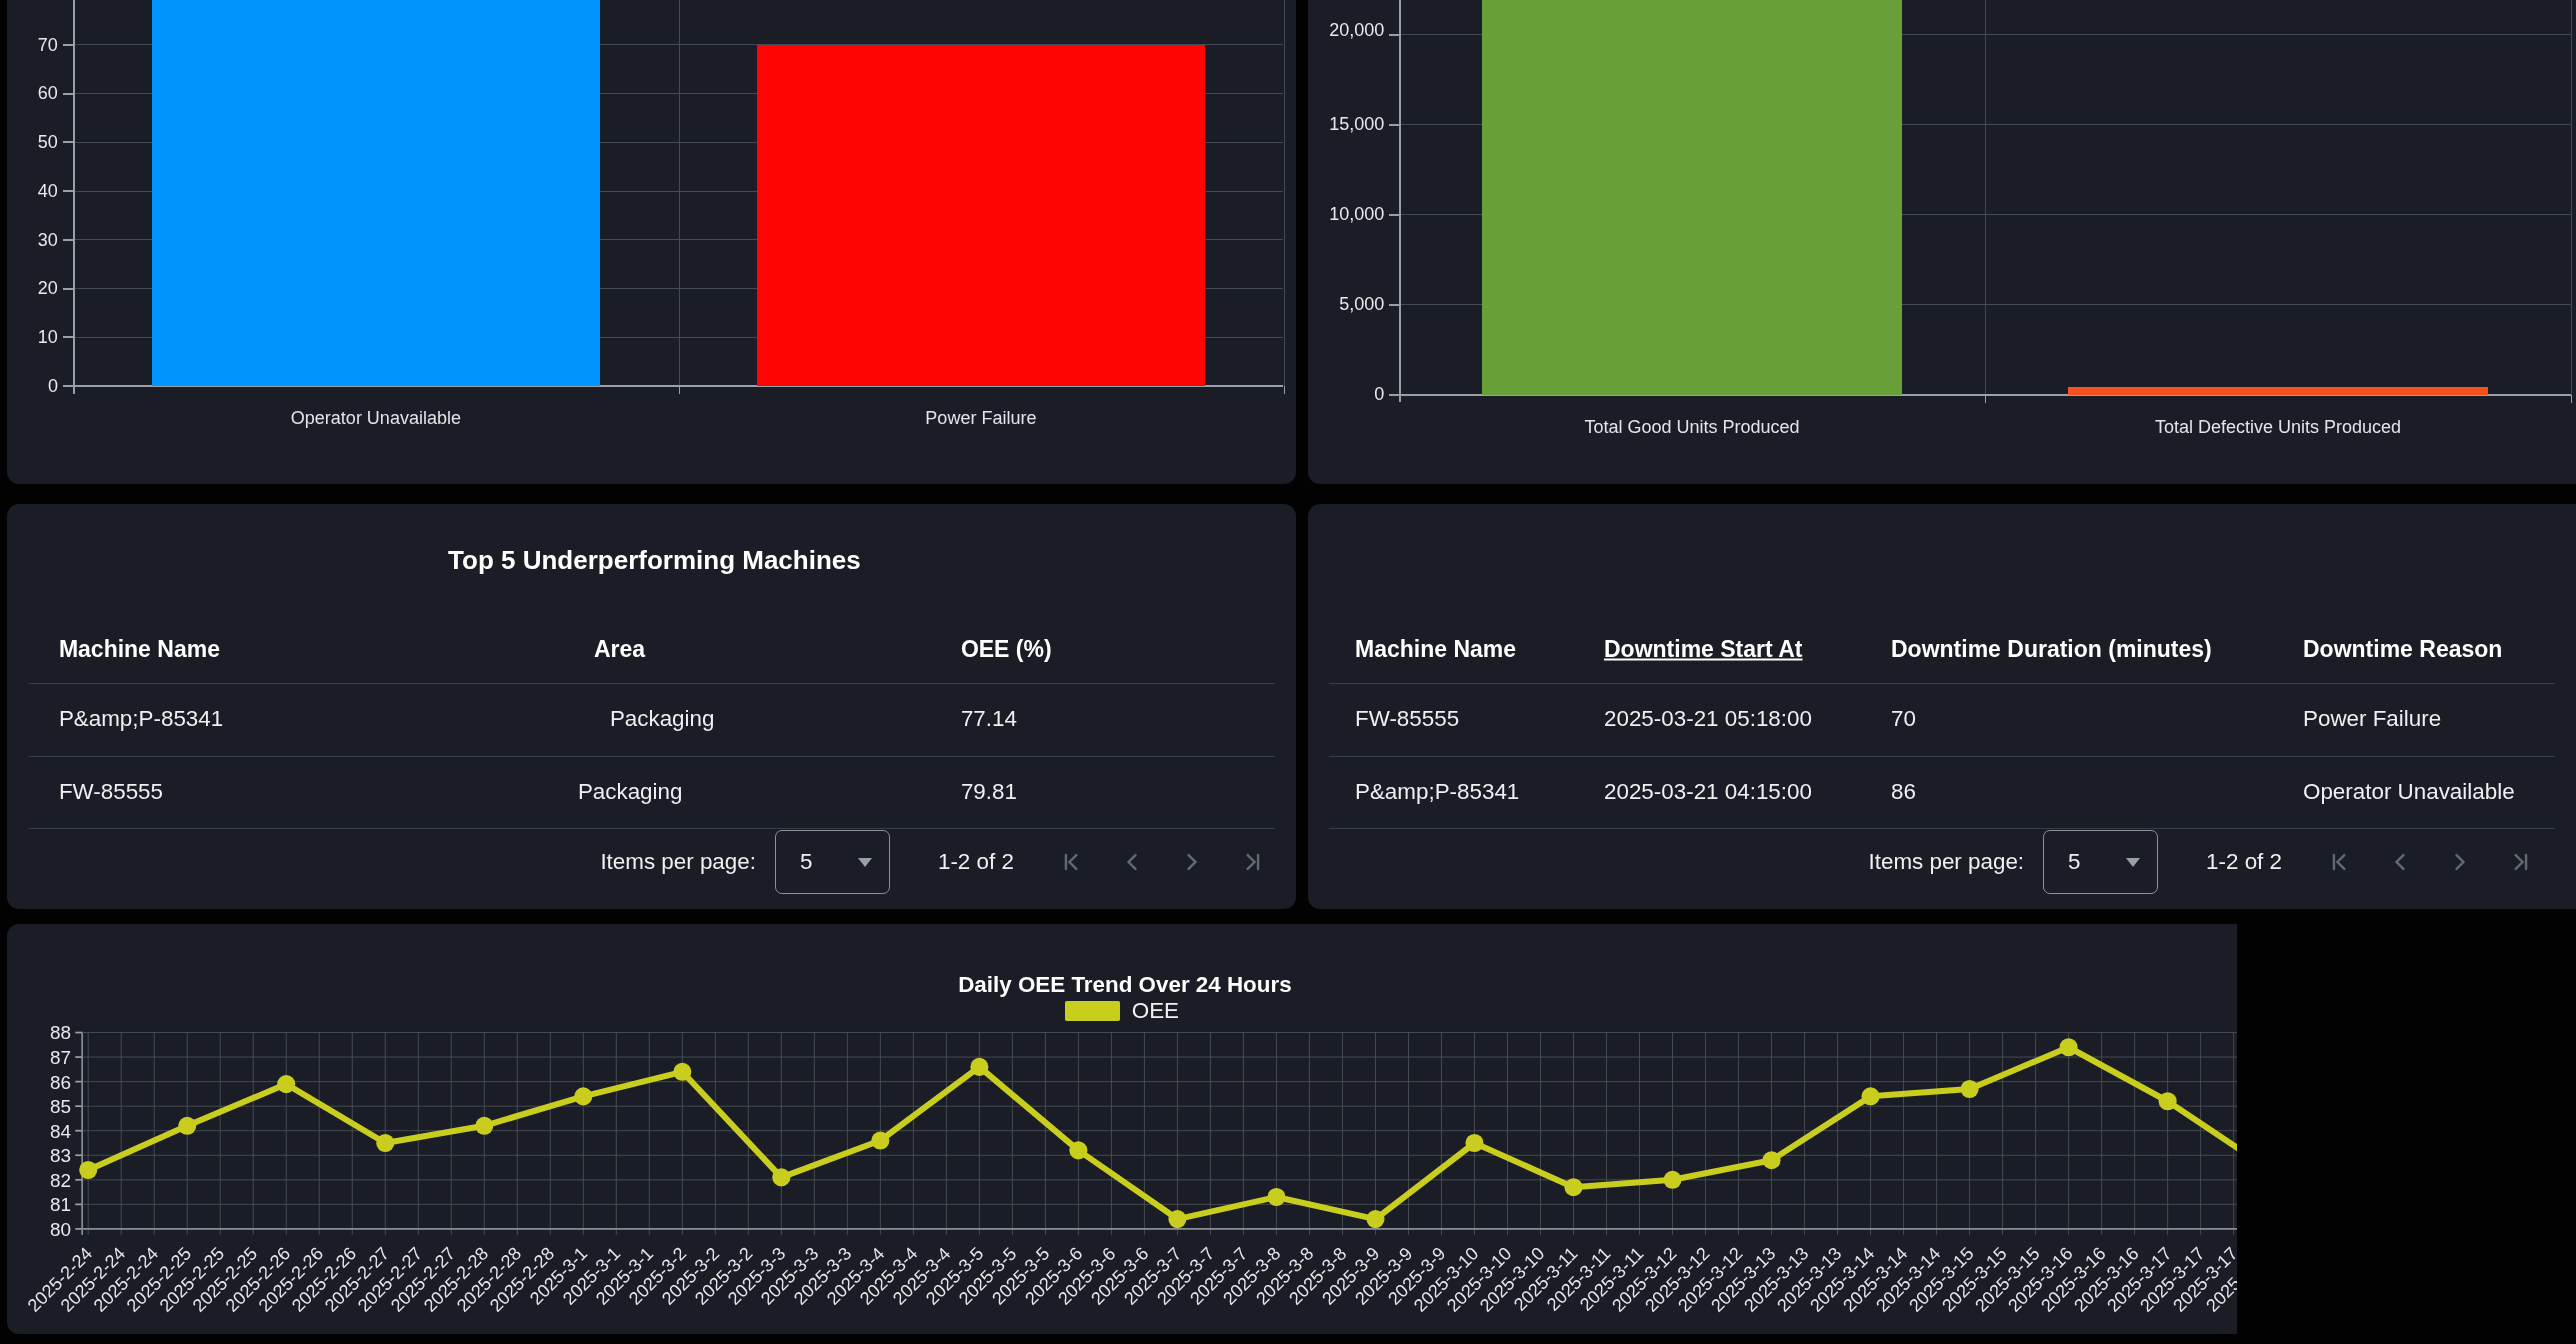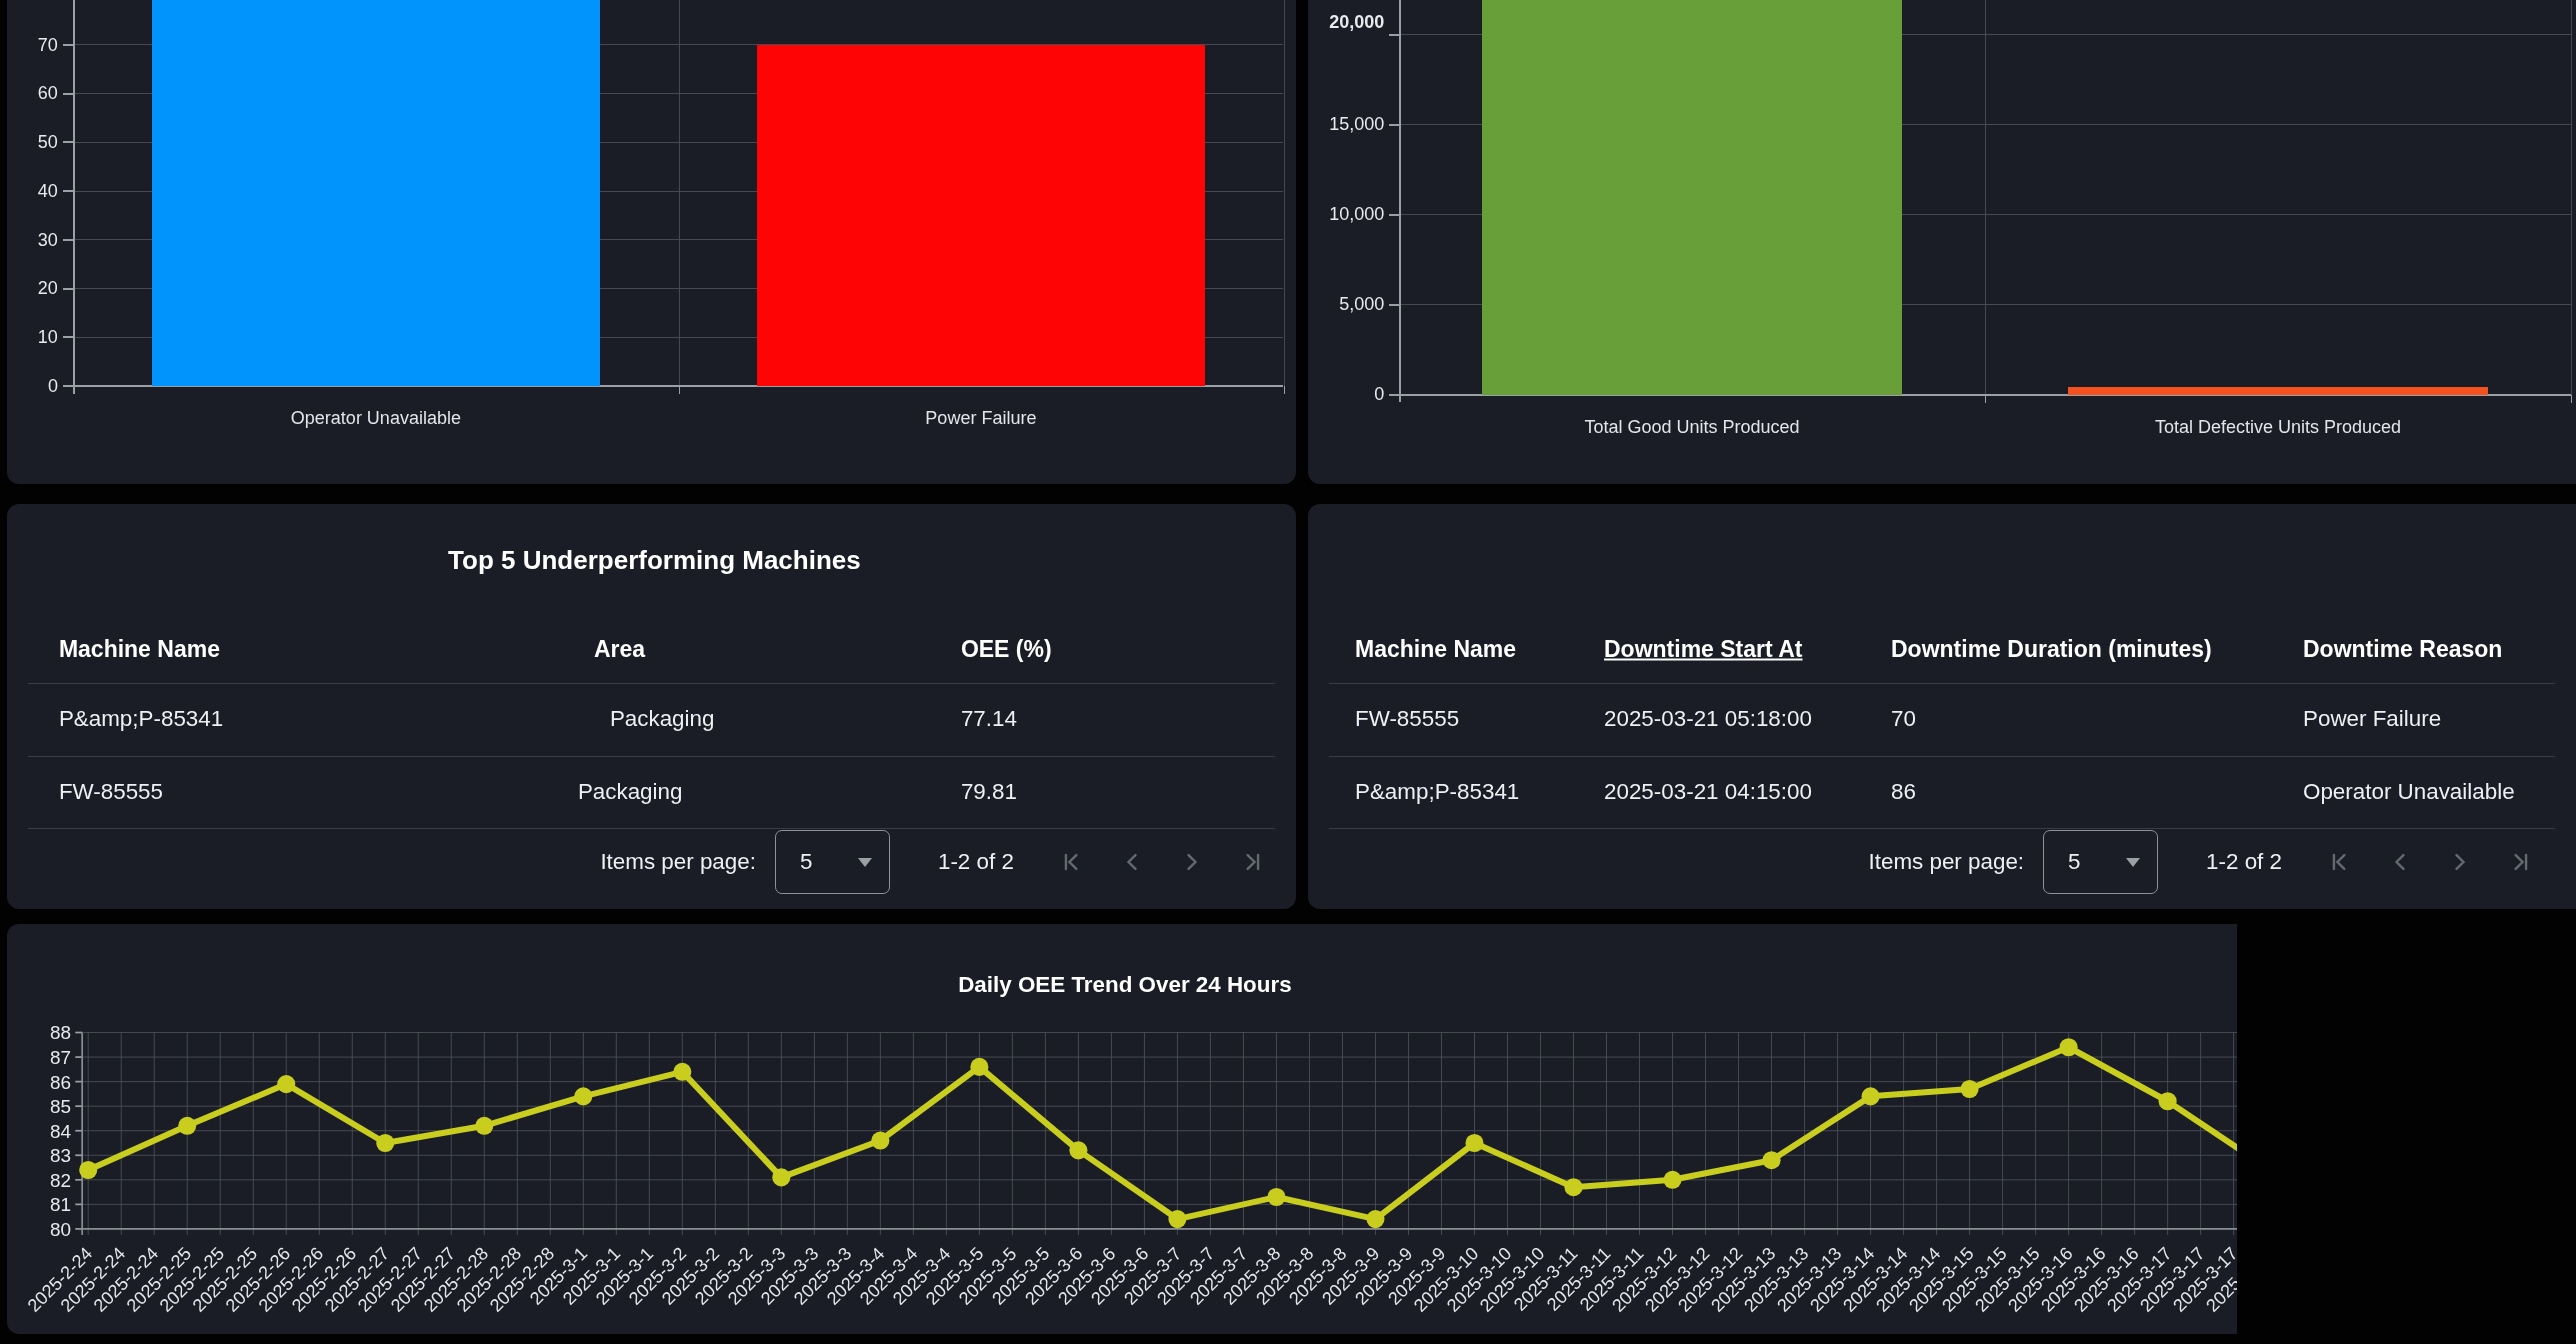--- a/index.html
+++ b/index.html
@@ -99,21 +99,21 @@
       <div class="tick-dash" style="left: 81px; top: 304px;"></div>
       <div class="ytick" style="left: -1.7px; top: 293px;">5,000</div>
       <div class="gl-h" style="left: 91px; width: 1172px; top: 214px;"></div>
       <div class="tick-dash" style="left: 81px; top: 214px;"></div>
       <div class="ytick" style="left: -1.7px; top: 203px;">10,000</div>
       <div class="gl-h" style="left: 91px; width: 1172px; top: 124px;"></div>
       <div class="tick-dash" style="left: 81px; top: 124px;"></div>
       <div class="ytick" style="left: -1.7px; top: 113px;">15,000</div>
       <div class="gl-h" style="left: 91px; width: 1172px; top: 34px;"></div>
       <div class="tick-dash" style="left: 81px; top: 34px;"></div>
-      <div class="ytick" style="left: -1.7px; top: 11px; font-weight: bold;">20,000</div>
+      <div class="ytick" style="left: -1.7px; top: 19px;">20,000</div>
       <div class="gl-v" style="left: 677px; top: 0px; height: 395px;"></div>
       <div class="gl-v" style="left: 677px; top: 395px; height: 7.8px; background: rgb(154, 160, 166);"></div>
       <div class="gl-v" style="left: 1263px; top: 0px; height: 395px;"></div>
       <div class="gl-v" style="left: 1263px; top: 395px; height: 7.8px; background: rgb(154, 160, 166);"></div>
       <div class="axis-line" style="left: 91px; top: 0px; width: 1.7px; height: 402px;"></div>
       <div class="axis-line" style="left: 91px; top: 394px; width: 1172px; height: 1.7px;"></div>
       <div class="bar" style="left: 174px; top: -16.4px; width: 420px; height: 411px; background: rgb(104, 159, 56);"></div>
       <div class="cat-label" style="left: 384px; top: 417px;">Total Good Units Produced</div>
       <div class="bar" style="left: 760px; top: 387px; width: 420px; height: 7.8px; background: rgb(244, 81, 30);"></div>
       <div class="cat-label" style="left: 970px; top: 417px;">Total Defective Units Produced</div>
@@ -226,20 +226,24 @@
               <polyline points="10,7 18,15 10,23"></polyline>
               <line x1="22" y1="7" x2="22" y2="23"></line>
             </svg>
         </div>
       </div>
     </div>
   </div>
 
   <div class="panel" id="panel-bottom">
     <div class="panel-title" id="line-title">Daily OEE Trend Over 24 Hours</div>
+    <div class="legend-row">
+      <span class="legend-swatch" style="background: rgb(201, 206, 30);"></span>
+      <span class="legend-label">OEE</span>
+    </div>
     <svg id="oee-svg" width="2569" height="410" viewBox="0 0 2982 476">
         <line x1="94" y1="126" x2="94" y2="361" stroke="#4d5259" stroke-width="1"></line>
         <text x="100" y="384" text-anchor="end" font-size="21" fill="#e4e7ea" transform="rotate(-45 100 384)">2025-2-24</text>
         <line x1="132.32" y1="126" x2="132.32" y2="361" stroke="#4d5259" stroke-width="1"></line>
         <text x="138.32" y="384" text-anchor="end" font-size="21" fill="#e4e7ea" transform="rotate(-45 138.32 384)">2025-2-24</text>
         <line x1="170.64" y1="126" x2="170.64" y2="361" stroke="#4d5259" stroke-width="1"></line>
         <text x="176.64" y="384" text-anchor="end" font-size="21" fill="#e4e7ea" transform="rotate(-45 176.64 384)">2025-2-24</text>
         <line x1="208.96" y1="126" x2="208.96" y2="361" stroke="#4d5259" stroke-width="1"></line>
         <text x="214.96" y="384" text-anchor="end" font-size="21" fill="#e4e7ea" transform="rotate(-45 214.96 384)">2025-2-25</text>
         <line x1="247.28" y1="126" x2="247.28" y2="361" stroke="#4d5259" stroke-width="1"></line>

